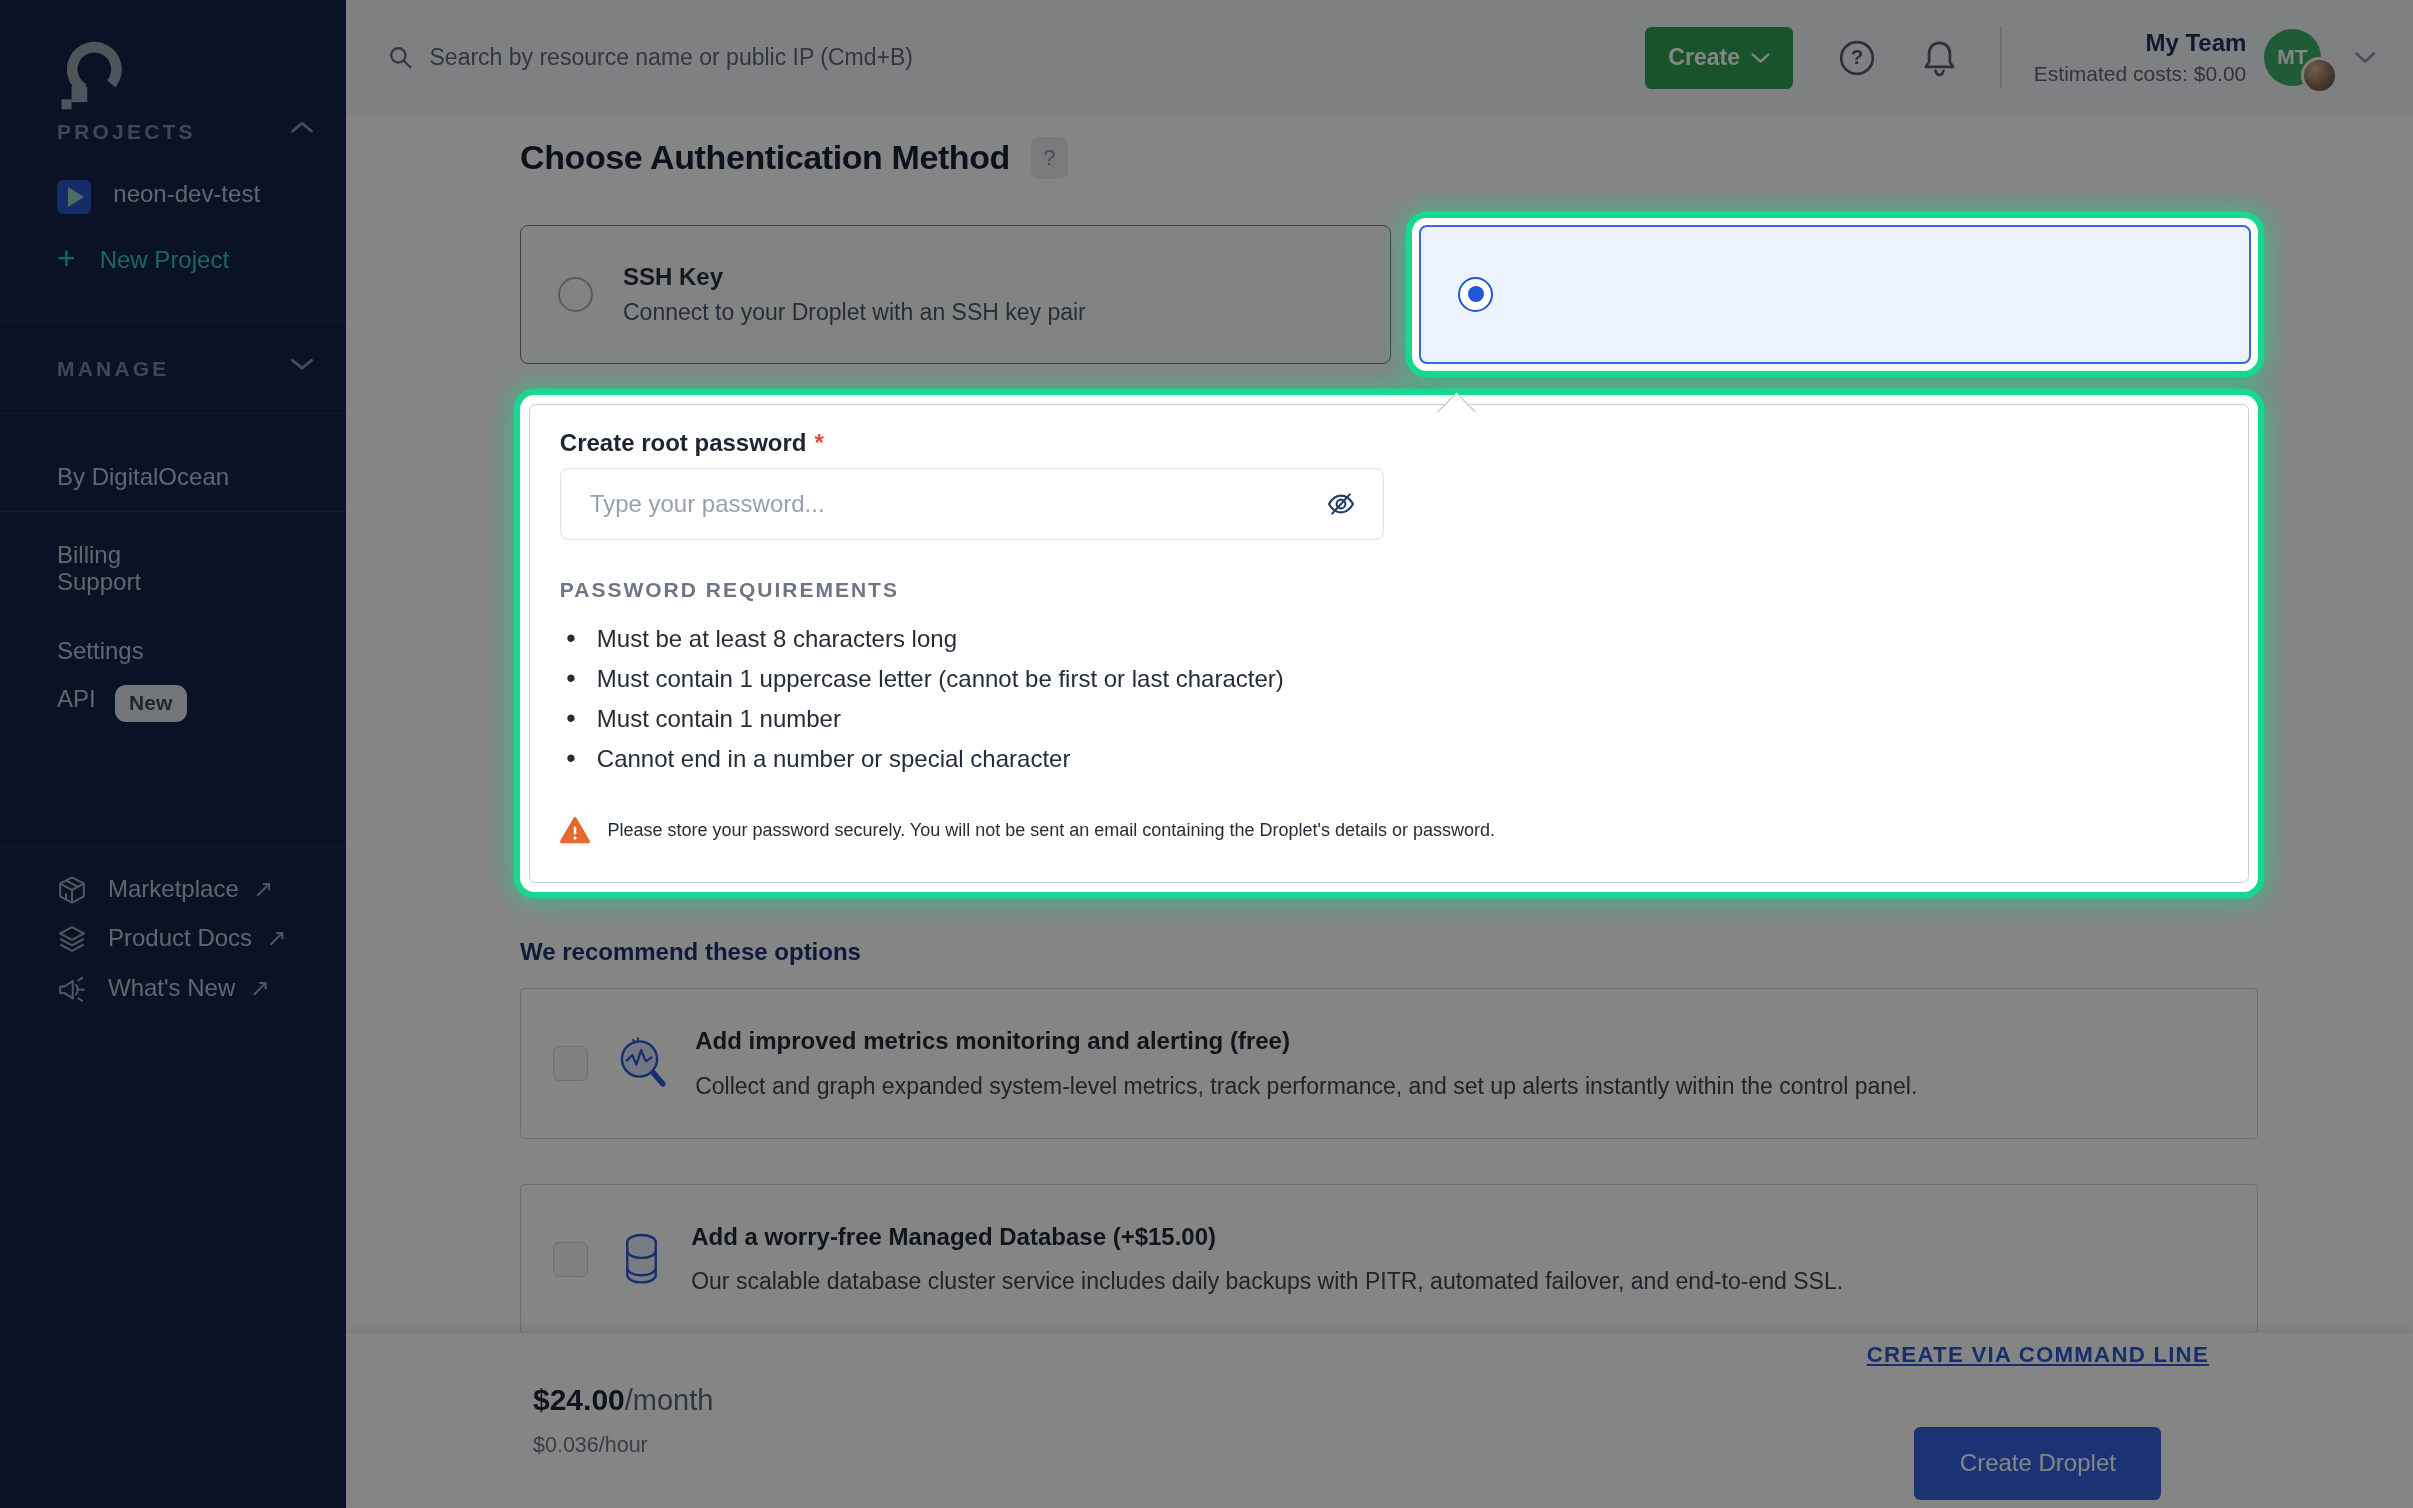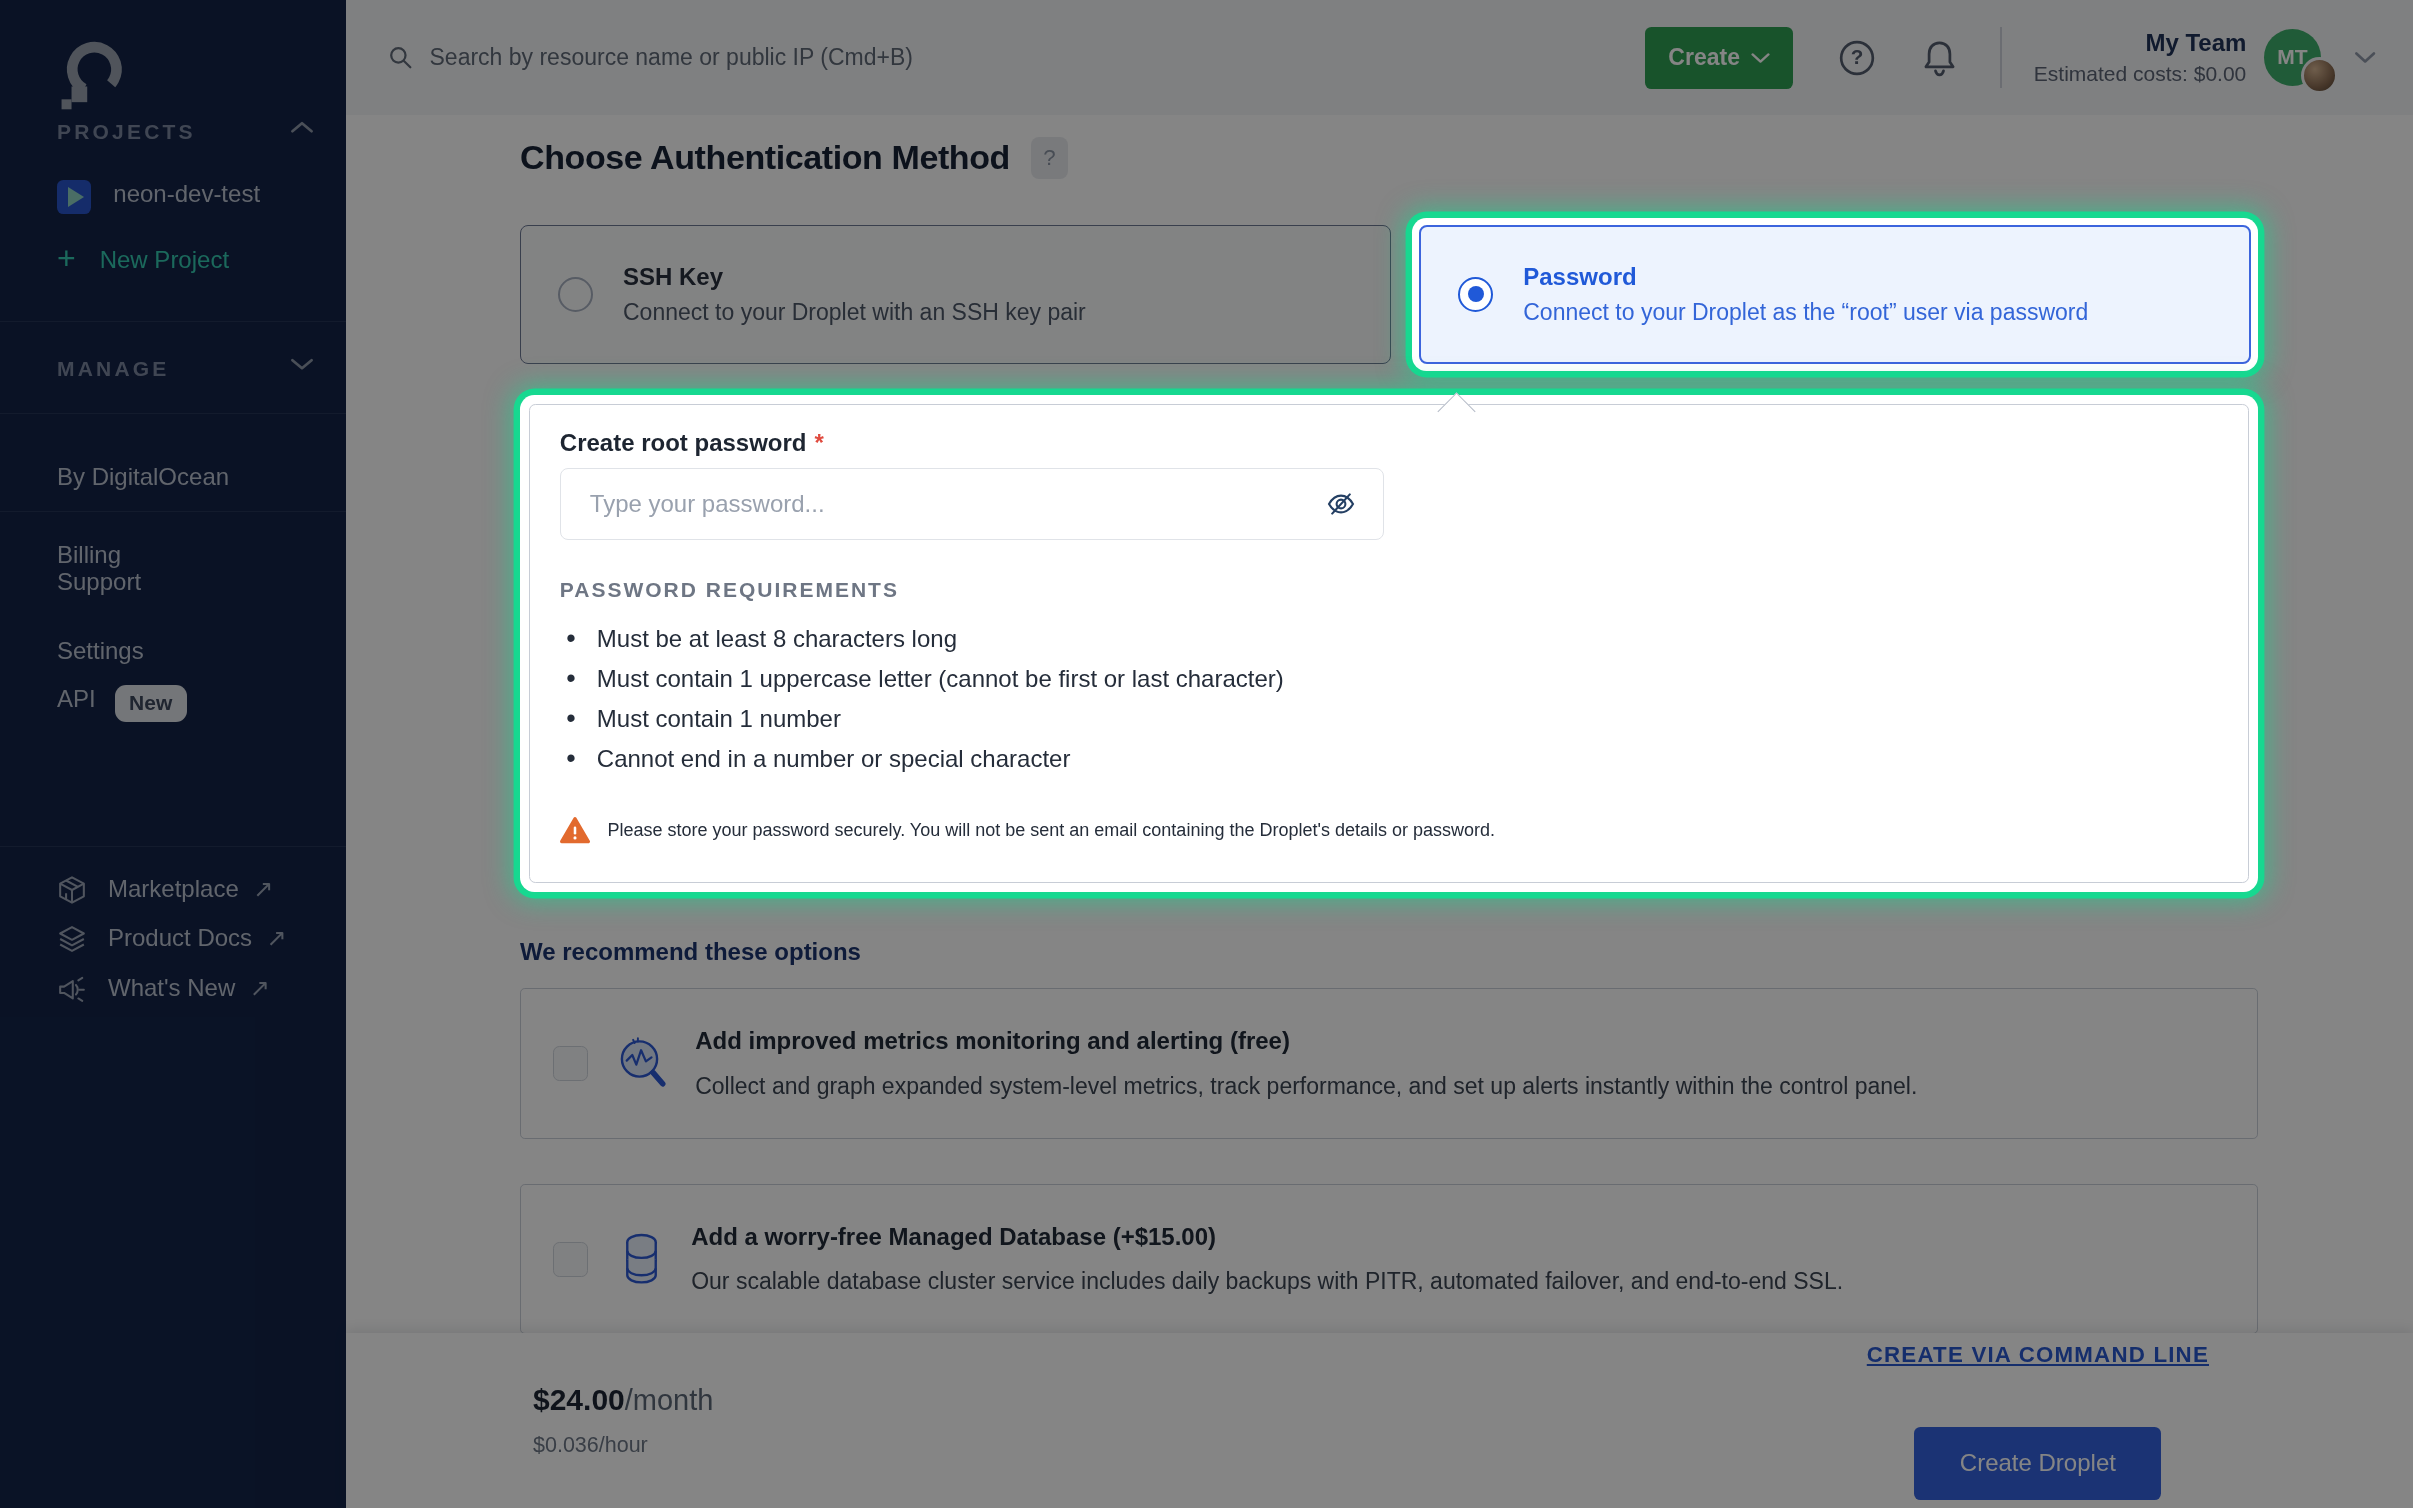--- a/index.html
+++ b/index.html
@@ -276,24 +276,20 @@
           <span class="auth-title" style="display:block;">SSH Key</span>
           <span class="auth-sub" style="display:block;">Connect to your Droplet with an SSH key pair</span>
         </span>
       </div>
 
       <div class="highlight pw-wrap">
         <div class="auth-card pw-card">
           <span class="radio radio-on">
               <span class="dot"></span>
             </span>
-          <span class="auth-text">
-            <span class="auth-title" style="display:block;">Password</span>
-            <span class="auth-sub" style="display:block;">Connect to your Droplet as the “root” user via password</span>
-          </span>
         </div>
       </div>
     </div>
 
     <div class="highlight panel-wrap">
       <span class="caret"></span>
       <div class="panel">
         <div class="pw-label-row">
           <span>Create root password</span>
           <span class="req-star">*</span>

